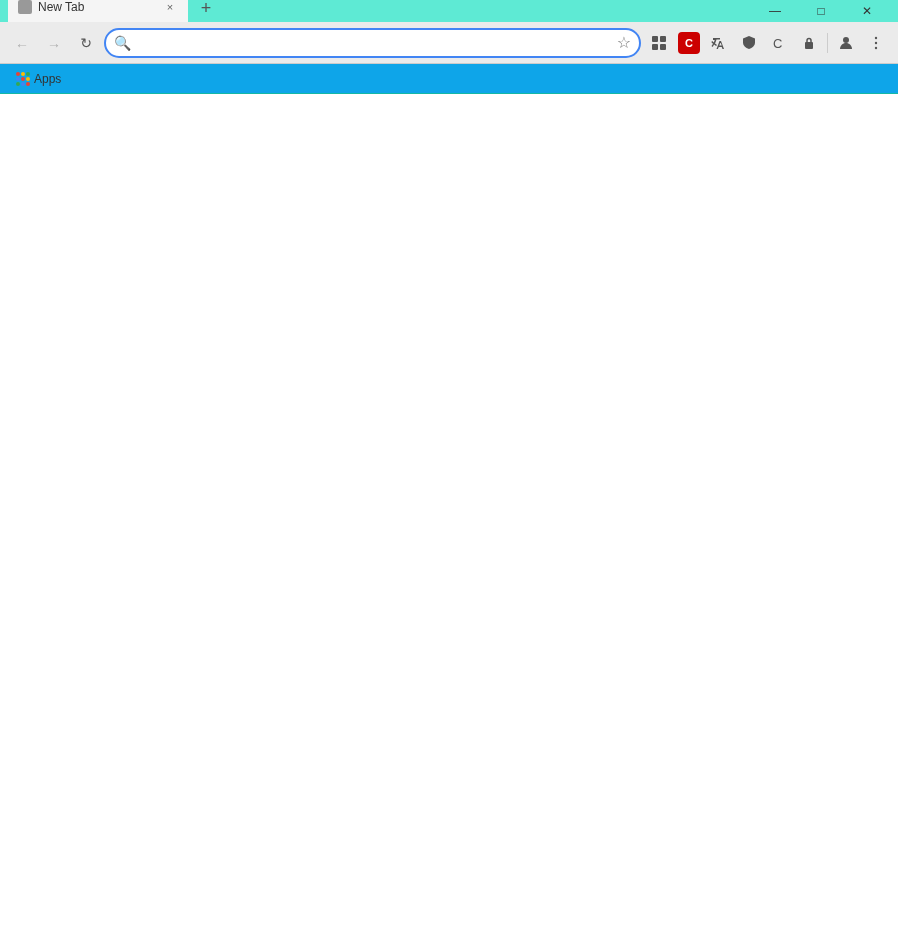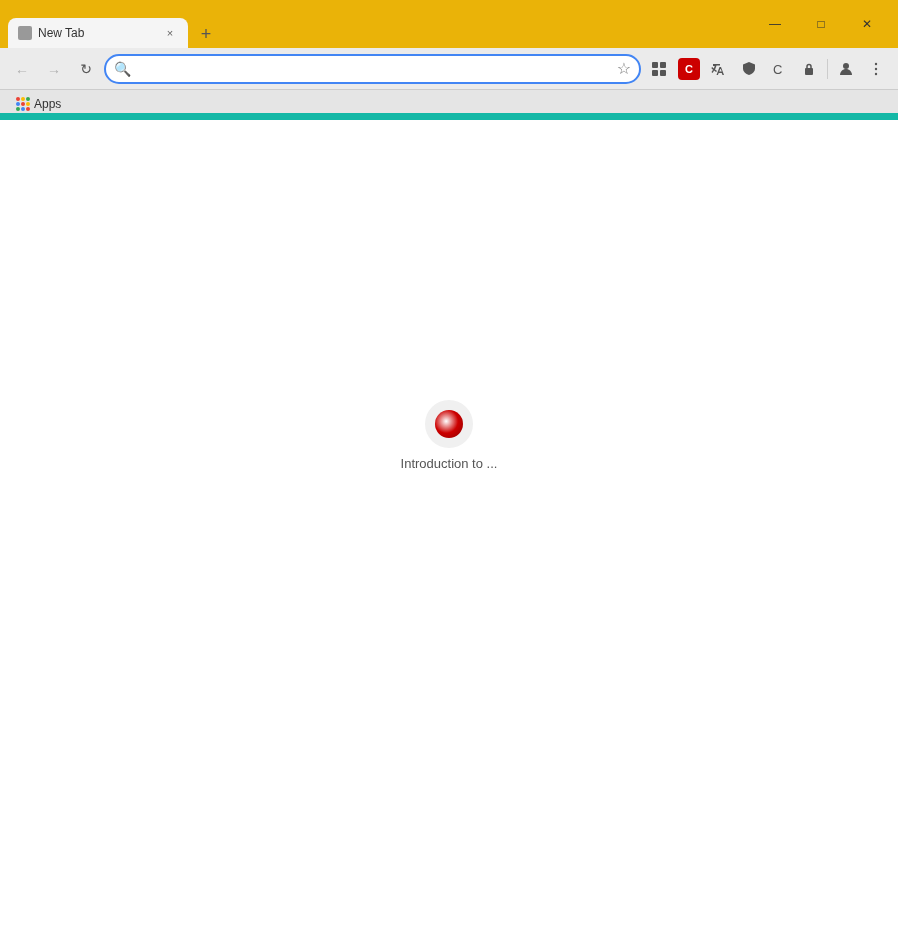--- a/index.html
+++ b/index.html
@@ -1,21 +1,21 @@
 <!DOCTYPE html>
 <html><head>
   <meta charset="utf-8">
   <style>
     * { margin: 0; padding: 0; box-sizing: border-box; }
     body { font-family: Arial, sans-serif; background: #fff; width: 898px; height: 940px; overflow: hidden; }
 
     
     .title-bar {
-      background: #eab308;
-      height: 48px;
+      background: #5eead4;
+      height: 22px;
       display: flex;
       align-items: center;
       padding: 0 8px;
       gap: 0;
     }
     .tabs-area {
       display: flex;
       align-items: flex-end;
       height: 100%;
       flex: 1;
@@ -143,27 +143,27 @@
       align-items: center;
       justify-content: center;
       border-radius: 50%;
       cursor: pointer;
       font-size: 14px;
       color: #555;
     }
 
     
     .bookmarks-bar {
-      background: #e5e5e5;
+      background: #0ea5e9;
       height: 30px;
       display: flex;
-      align-items: flex-end;
+      align-items: center;
       padding: 0 8px;
       gap: 4px;
-      border-bottom: 7px solid #14b8a6;
+      border-bottom: 1px solid #14b8a6;
     }
     .bookmark-item {
       display: flex;
       align-items: center;
       gap: 4px;
       padding: 2px 8px;
       border-radius: 4px;
       cursor: pointer;
       font-size: 12px;
       color: #333;
@@ -329,19 +329,13 @@
       <div class="apps-grid-dot" style="background:#34a853"></div>
       <div class="apps-grid-dot" style="background:#4285f4"></div>
       <div class="apps-grid-dot" style="background:#ea4335"></div>
     </div>
     <span>Apps</span>
   </div>
 </div>
 
 <div class="page-content">
 
-  <div class="shortcut-area">
-    <div class="shortcut-icon">
-      <div class="shortcut-icon-inner"></div>
-    </div>
-    <span class="shortcut-label">Introduction to ...</span>
-  </div>
 </div>
 
 </body></html>

